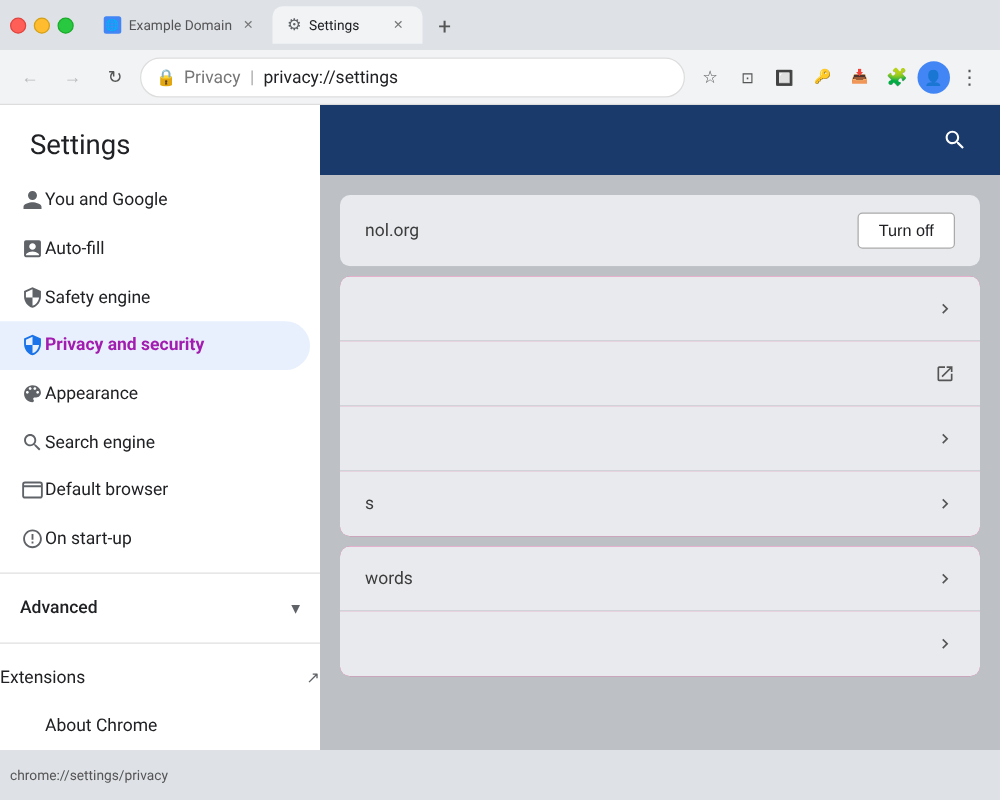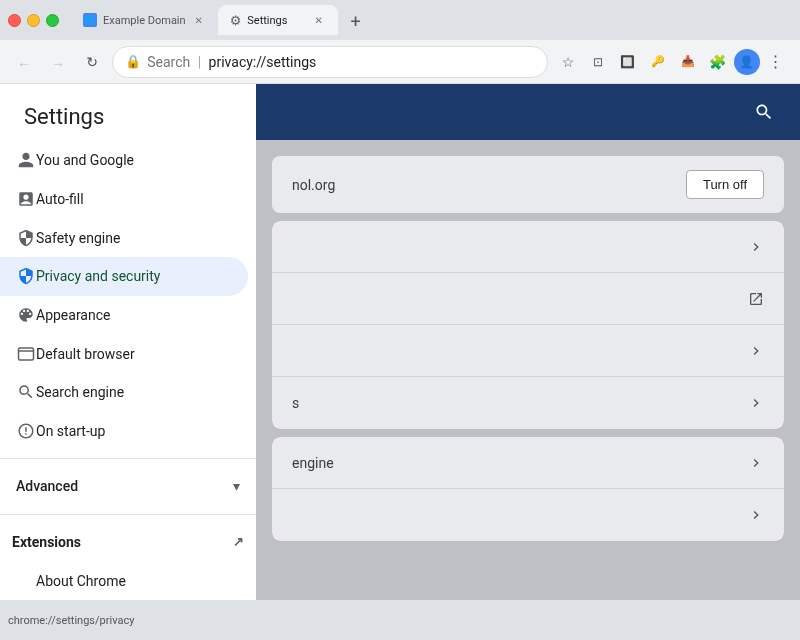--- a/index.html
+++ b/index.html
@@ -40,26 +40,26 @@
     .page-content { flex: 1; display: flex; overflow: hidden; }
 
     
     .sidebar { width: 256px; background: white; flex-shrink: 0; display: flex; flex-direction: column; overflow-y: auto; box-shadow: 2px 0 4px rgba(0,0,0,0.05); }
     .sidebar-title { font-size: 22px; font-weight: 400; color: #202124; padding: 20px 24px 12px; }
     .sidebar-item { display: flex; align-items: center; height: 44px; padding: 0 16px; cursor: pointer; border-radius: 0 22px 22px 0; margin-right: 8px; }
     .sidebar-item.active { background: #e8f0fe; }
     .sidebar-icon { width: 20px; height: 20px; display: flex; align-items: center; justify-content: center; color: #5f6368; font-size: 16px; flex-shrink: 0; }
     .sidebar-item.active .sidebar-icon { color: #1a73e8; }
     .sidebar-item-text { font-size: 14px; color: #202124; }
-    .sidebar-item.active .sidebar-item-text { color: #14532d; font-weight: 400; }
+    .sidebar-item.active .sidebar-item-text { color: #a21caf; font-weight: 700; }
     .sidebar-divider { height: 1px; background: #e0e0e0; margin: 8px 0; }
     .sidebar-section { display: flex; align-items: center; height: 44px; padding: 0 16px; cursor: pointer; gap: 18px; }
     .sidebar-section-text { font-size: 14px; color: #202124; font-weight: 500; flex: 1; }
     .sidebar-chevron { color: #5f6368; font-size: 14px; }
-    .sidebar-ext { display: flex; align-items: center; height: 44px; padding: 0 12px; cursor: pointer; gap: 14px; font-weight: bold; }
+    .sidebar-ext { display: flex; align-items: center; height: 44px; padding: 0 0; cursor: pointer; gap: 14px; }
     .sidebar-ext-text { font-size: 14px; color: #202124; flex: 1; }
     .ext-icon { color: #5f6368; font-size: 13px; }
 
     
     .main-content { flex: 1; background: #bdc1c6; overflow-y: auto; position: relative; }
     .main-header { background: #1a3a6b; height: 56px; display: flex; align-items: center; justify-content: flex-end; padding: 0 20px; }
     .search-icon-header { width: 32px; height: 32px; border-radius: 50%; display: flex; align-items: center; justify-content: center; cursor: pointer; color: white; font-size: 18px; }
 
     
     .content-area { padding: 16px; display: flex; flex-direction: column; gap: 8px; }
@@ -111,21 +111,21 @@
     </div>
     <div class="nav-btn disabled" style="color:#bbb;">
       <span>→</span>
     </div>
     <div class="nav-btn">
       <span>↻</span>
     </div>
     <div class="address-bar">
       <span style="font-size:13px; color:#777;">🔒</span>
       <span class="address-text">
-        <span class="address-chrome">Search</span>
+        <span class="address-chrome">Privacy</span>
         <span style="color:#aaa; margin:0 4px;">|</span>
         <span>privacy://settings</span>
       </span>
     </div>
     <div class="nav-actions">
       <div class="nav-action-btn">☆</div>
       <div class="nav-action-btn" style="font-size:12px;">⊡</div>
       <div class="nav-action-btn" style="font-size:12px;">🔲</div>
       <div class="nav-action-btn" style="font-size:11px;">🔑</div>
       <div class="nav-action-btn" style="font-size:11px;">📥</div>
@@ -183,34 +183,34 @@
           <svg width="18" height="18" viewBox="0 0 24 24" fill="#5f6368">
               <path d="M12 3c-4.97 0-9 4.03-9 9s4.03 9 9 9c.83 0 1.5-.67 1.5-1.5 0-.39-.15-.74-.39-1.01-.23-.26-.38-.61-.38-.99 0-.83.67-1.5 1.5-1.5H16c2.76 0 5-2.24 5-5 0-4.42-4.03-8-9-8zm-5.5 9c-.83 0-1.5-.67-1.5-1.5S5.67 9 6.5 9 8 9.67 8 10.5 7.33 12 6.5 12zm3-4C8.67 8 8 7.33 8 6.5S8.67 5 9.5 5s1.5.67 1.5 1.5S10.33 8 9.5 8zm5 0c-.83 0-1.5-.67-1.5-1.5S13.67 5 14.5 5s1.5.67 1.5 1.5S15.33 8 14.5 8zm3 4c-.83 0-1.5-.67-1.5-1.5S16.67 9 17.5 9s1.5.67 1.5 1.5-.67 1.5-1.5 1.5z"></path>
             </svg>
         </div>
         <span class="sidebar-item-text">Appearance</span>
       </div>
 
       <div class="sidebar-item">
         <div class="sidebar-icon">
           <svg width="18" height="18" viewBox="0 0 24 24" fill="#5f6368">
+              <path d="M15.5 14h-.79l-.28-.27C15.41 12.59 16 11.11 16 9.5 16 5.91 13.09 3 9.5 3S3 5.91 3 9.5 5.91 16 9.5 16c1.61 0 3.09-.59 4.23-1.57l.27.28v.79l5 4.99L20.49 19l-4.99-5zm-6 0C7.01 14 5 11.99 5 9.5S7.01 5 9.5 5 14 7.01 14 9.5 11.99 14 9.5 14z"></path>
+            </svg>
+        </div>
+        <span class="sidebar-item-text">Search engine</span>
+      </div>
+
+      <div class="sidebar-item">
+        <div class="sidebar-icon">
+          <svg width="18" height="18" viewBox="0 0 24 24" fill="#5f6368">
               <rect x="2" y="4" width="20" height="16" rx="2" ry="2" fill="none" stroke="#5f6368" stroke-width="2"></rect>
               <path d="M2 8h20" stroke="#5f6368" stroke-width="2"></path>
             </svg>
         </div>
         <span class="sidebar-item-text">Default browser</span>
-      </div>
-
-      <div class="sidebar-item">
-        <div class="sidebar-icon">
-          <svg width="18" height="18" viewBox="0 0 24 24" fill="#5f6368">
-              <path d="M15.5 14h-.79l-.28-.27C15.41 12.59 16 11.11 16 9.5 16 5.91 13.09 3 9.5 3S3 5.91 3 9.5 5.91 16 9.5 16c1.61 0 3.09-.59 4.23-1.57l.27.28v.79l5 4.99L20.49 19l-4.99-5zm-6 0C7.01 14 5 11.99 5 9.5S7.01 5 9.5 5 14 7.01 14 9.5 11.99 14 9.5 14z"></path>
-            </svg>
-        </div>
-        <span class="sidebar-item-text">Search engine</span>
       </div>
 
       <div class="sidebar-item">
         <div class="sidebar-icon">
           <svg width="18" height="18" viewBox="0 0 24 24" fill="#5f6368">
               <path d="M12 2C6.48 2 2 6.48 2 12s4.48 10 10 10 10-4.48 10-10S17.52 2 12 2zm0 18c-4.42 0-8-3.58-8-8s3.58-8 8-8 8 3.58 8 8-3.58 8-8 8zm-1-13h2v6h-2zm0 8h2v2h-2z"></path>
             </svg>
         </div>
         <span class="sidebar-item-text">On start-up</span>
       </div>
@@ -283,21 +283,21 @@
             <div class="card-row-action">
               <svg width="16" height="16" viewBox="0 0 24 24" fill="#555">
                   <path d="M10 6L8.59 7.41 13.17 12l-4.58 4.59L10 18l6-6z"></path>
                 </svg>
             </div>
           </div>
         </div>
 
         <div class="card">
           <div class="card-row">
-            <span class="card-row-text">engine</span>
+            <span class="card-row-text">words</span>
             <div class="card-row-action">
               <svg width="16" height="16" viewBox="0 0 24 24" fill="#555">
                   <path d="M10 6L8.59 7.41 13.17 12l-4.58 4.59L10 18l6-6z"></path>
                 </svg>
             </div>
           </div>
           <div class="card-row">
             <span class="card-row-text"></span>
             <div class="card-row-action">
               <svg width="16" height="16" viewBox="0 0 24 24" fill="#555">

